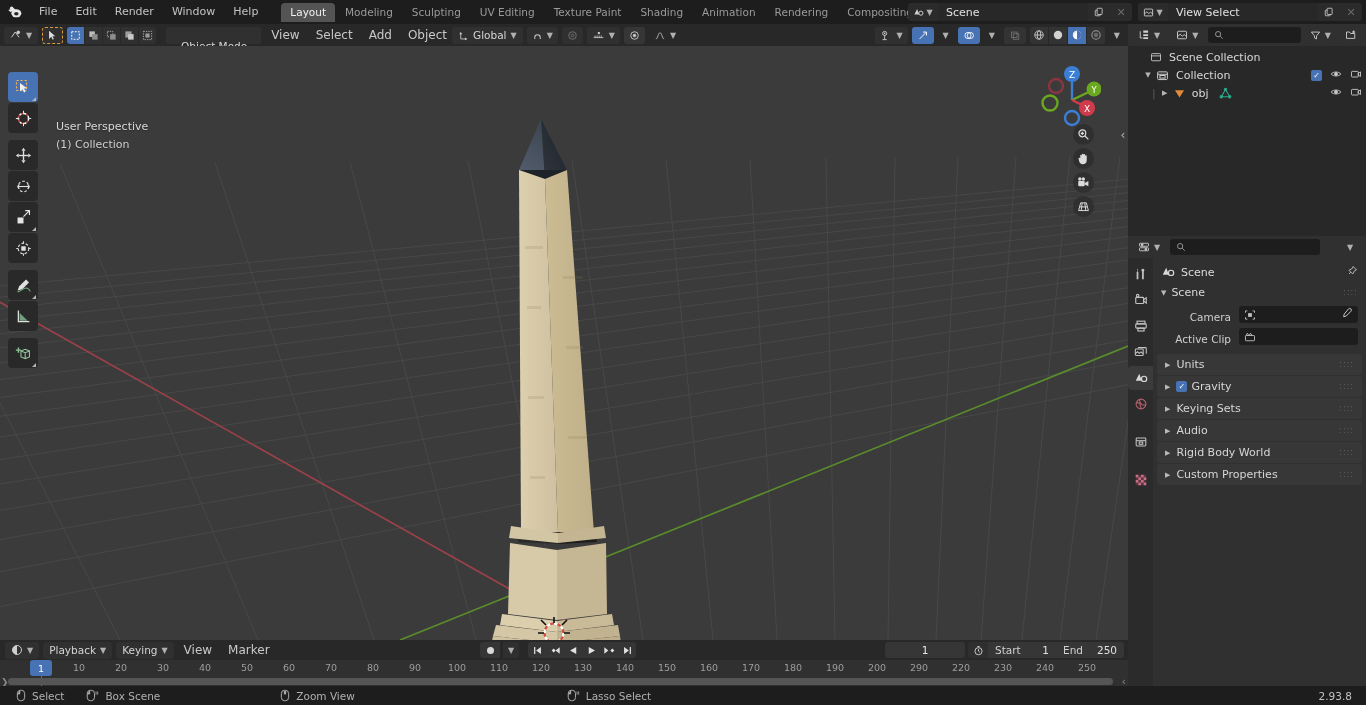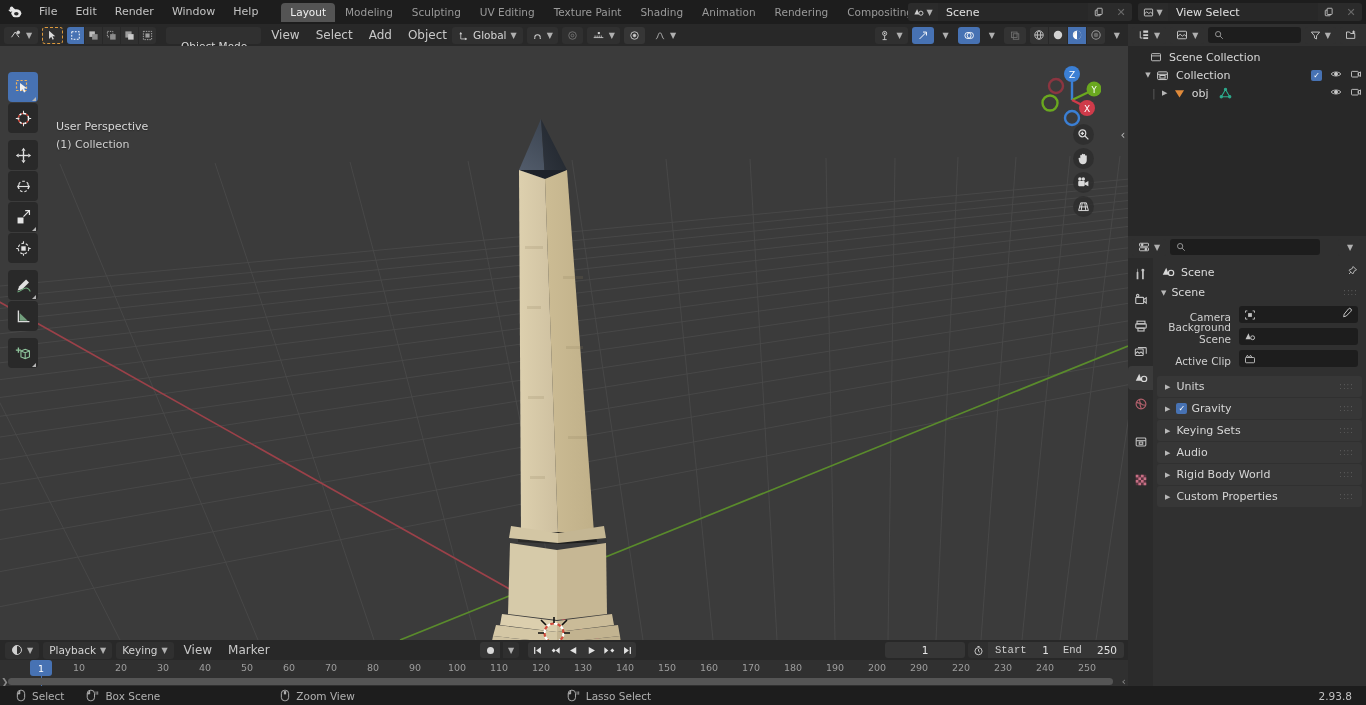--- a/index.html
+++ b/index.html
@@ -134,21 +134,21 @@
     display:flex; align-items:center; justify-content:center; color:#e8e8e8; font-size:10.5px;
   }
   .se-grp { display:flex; }
   .se-icon { width:20px;height:16px;background:#2f2f2f;border-radius:3px 0 0 3px;
       display:flex;align-items:center;justify-content:center;}
   .se-field {
     background:#363636; height:16px; width:68px; display:flex; align-items:center;
     justify-content:space-between; padding:0 7px; color:#e0e0e0; font-size:10.5px;
   }
   .se-field.l { border-radius:0 3px 3px 0; }
-  .se-field .lbl { color:#d0d0d0;font-family:Liberation Mono, monospace; }
+  .se-field .lbl { color:#d0d0d0; }
 
   .tl-body { position:absolute; left:0; top:660px; width:1128px; height:26px; background:#303030; }
   .tl-ruler { position:absolute; left:0; top:0; width:1128px; height:16px; background:#303030; }
   .tick { position:absolute; top:2px; color:#9d9d9d; font-size:9.5px; transform:translateX(-50%); }
   .playhead {
     position:absolute; top:0px; height:16px; background:#4772b3; border-radius:3px;
     color:#fff; font-size:9.5px; display:flex; align-items:center; justify-content:center;
     padding:0 6px; transform:translateX(-50%); min-width:22px;
   }
   .playline { position:absolute; top:16px; width:1px; height:10px; background:#4772b3; }
@@ -1037,29 +1037,20 @@
             <rect x="5.5" y="5.5" width="5" height="5" fill="#c2c2c2" stroke="none"></rect>
           </svg>
           <span class="eyedrop">
             <svg width="12" height="12" viewBox="0 0 16 16" fill="none" stroke="#c8c8c8" stroke-width="1.3">
               <path d="M10 2.5 a2.2 2.2 0 0 1 3.2 3.2 L7 12 L3.5 13 L4.3 9.5 Z"></path>
             </svg>
           </span>
         </span>
       </div>
 
-      <div class="prop-row">
-        <span class="prop-label">Background Scene</span>
-        <span class="prop-field">
-          <svg width="12" height="12" viewBox="0 0 16 16" fill="#c2c2c2">
-            <path d="M2 11 L6 3 L9 11 Z"></path>
-              <circle cx="11.5" cy="9" r="2.6" fill="none" stroke="#c2c2c2" stroke-width="1.3"></circle>
-          </svg>
-        </span>
-      </div>
 
       <div class="prop-row">
         <span class="prop-label">Active Clip</span>
         <span class="prop-field">
           <svg width="12" height="12" viewBox="0 0 16 16" fill="none" stroke="#c2c2c2" stroke-width="1.2">
             <rect x="2" y="6" width="12" height="7" rx="1"></rect>
               <path d="M2.8 6 L4.5 3 L6.6 6 M7 6 L8.7 3 L10.8 6"></path>
           </svg>
         </span>
       </div>

